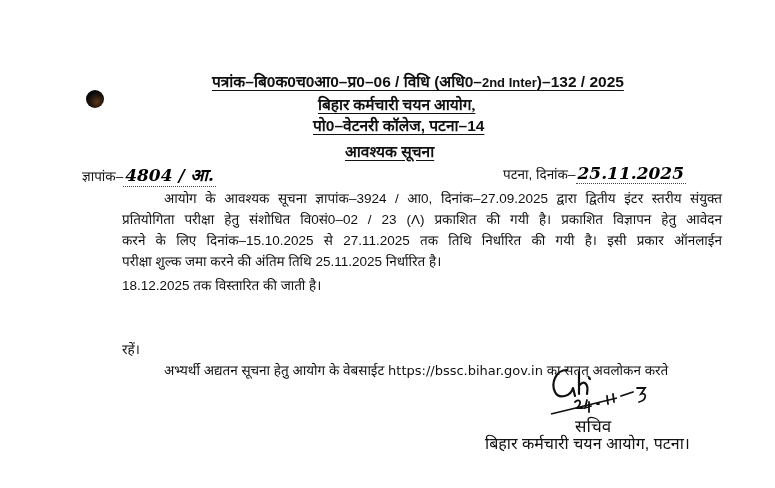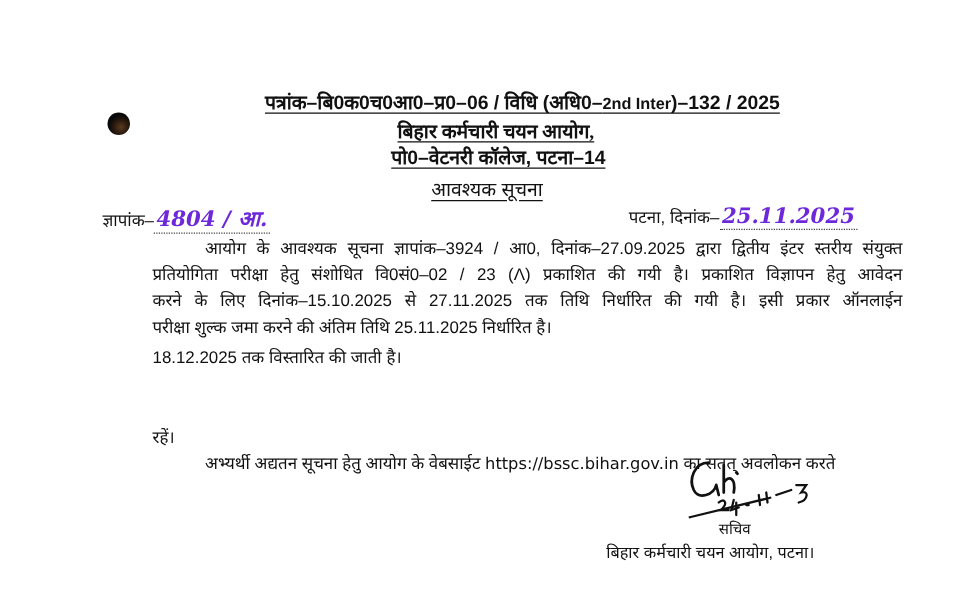--- a/index.html
+++ b/index.html
@@ -10,38 +10,38 @@
     .abs { position: absolute; white-space: nowrap; }
     .punch-hole {
       position: absolute; left: 86px; top: 90px; width: 18px; height: 18px; border-radius: 50%;
       background: radial-gradient(circle at 60% 65%, #5a3a1e 0%, #2a1a0e 35%, #0a0a0a 60%);
     }
     .hdr { font-weight: bold; font-size: 15.5px; text-decoration: underline; text-underline-offset: 3px; }
     .hdr-line1 { left: 212px; top: 70px; }
     .hdr-line1 .en { font-size: 13px; }
     .hdr-line2 { left: 318px; top: 93px; font-family: Liberation Serif, serif; }
     .hdr-line3 { left: 313px; top: 114px; }
-    .title { left: 345px; top: 140px; font-weight: normal; font-size: 15.5px; text-decoration: underline; text-underline-offset: 3px; }
+    .title { left: 345px; top: 140px; font-weight: bold; font-size: 15.5px; text-decoration: underline; text-underline-offset: 3px; }
     .memo { left: 82px; top: 163px; font-size: 13.5px; }
     .dotted { display: inline-block; border-bottom: 1px dotted #444; padding: 0 2px; }
-    .hand { font-family: "DejaVu Serif", serif; font-style: italic; font-weight: bold; font-size: 17px; color: #6d28d9; }
+    .hand { font-family: "DejaVu Serif", serif; font-style: italic; font-weight: bold; font-size: 17px; color: #000000; }
     .dateline { left: 503px; top: 163px; font-size: 13.5px; }
     .para { position: absolute; font-size: 13.5px; line-height: 21px; }
     .p1 { left: 122px; top: 188px; width: 600px; }
     .p2 { left: 122px; top: 275px; width: 604px; }
     .p3 { left: 122px; top: 339px; width: 604px; }
     .line { display: block; white-space: nowrap; text-align: justify; text-align-last: justify; }
     .line.indent { padding-left: 42px; }
     .line.last { text-align-last: left; }
     .url { font-family: "DejaVu Sans", sans-serif; font-size: 13px; }
     .sig {
       position: absolute; left: 545px; top: 362px; width: 150px; height: 55px;
     }
-    .sig-title { left: 575px; top: 414px; font-size: 12px; }
-    .sig-org { left: 485px; top: 432px; font-size: 13px; }
+    .sig-title { left: 575px; top: 414px; font-size: 17px; }
+    .sig-org { left: 485px; top: 432px; font-size: 16px; }
   </style>
 </head>
 <body>
 
 <div class="punch-hole"></div>
 
 <div class="abs hdr hdr-line1"><span>पत्रांक–बि0क0च0आ0–प्र0–06 / विधि (अधि0–</span><span class="en">2nd Inter</span><span>)–132 / 2025</span></div>
 
 <div class="abs hdr hdr-line2">बिहार कर्मचारी चयन आयोग,</div>
 <div class="abs hdr hdr-line3">पो0–वेटनरी कॉलेज, पटना–14</div>

